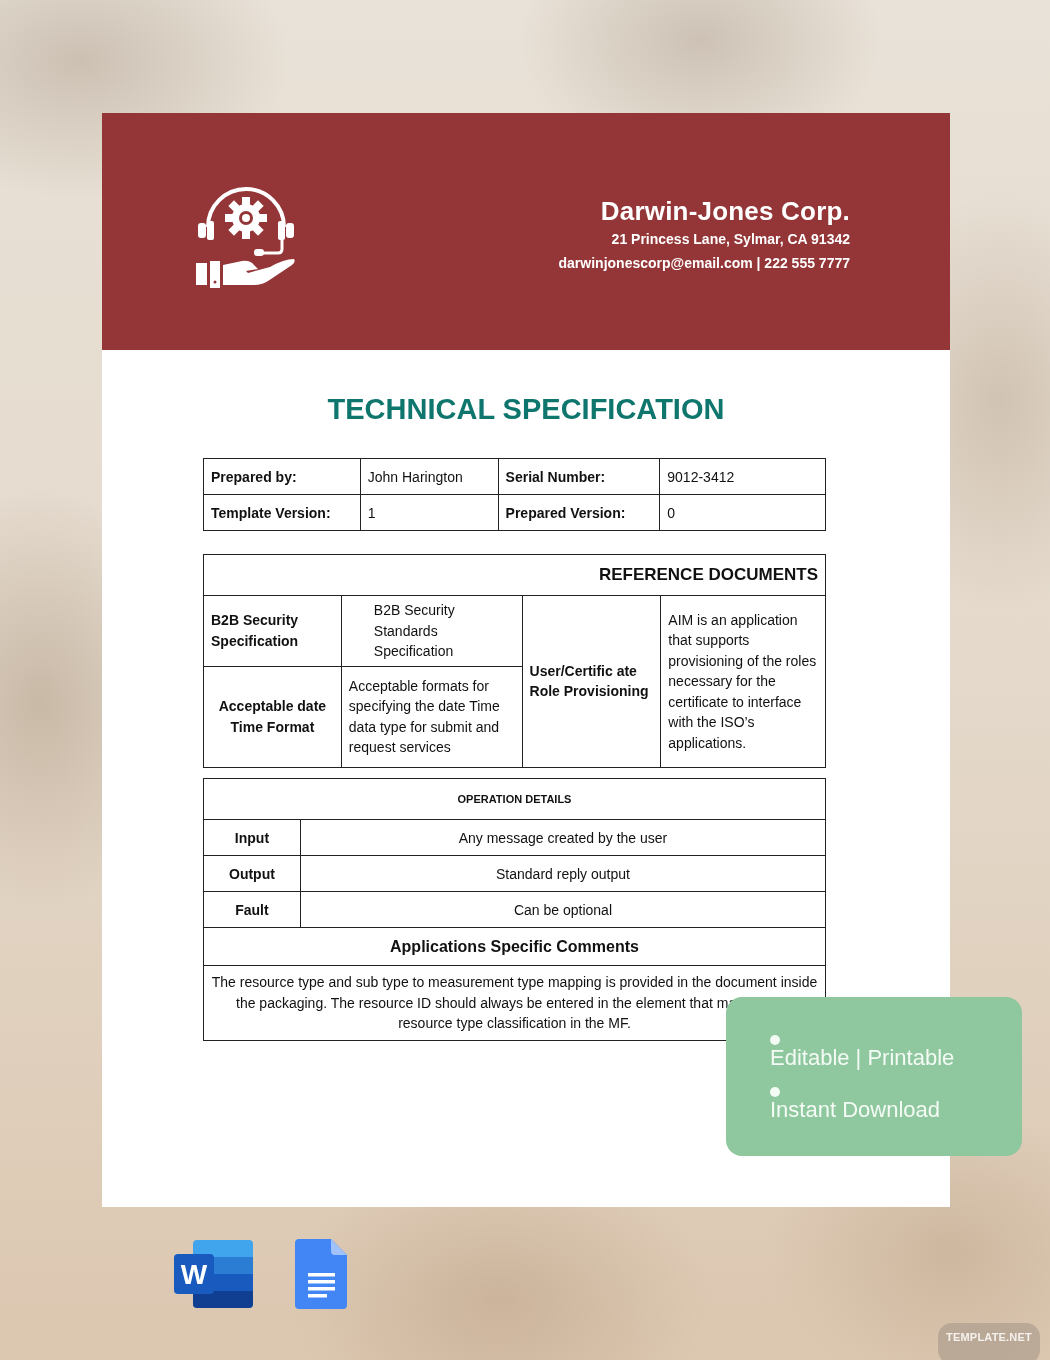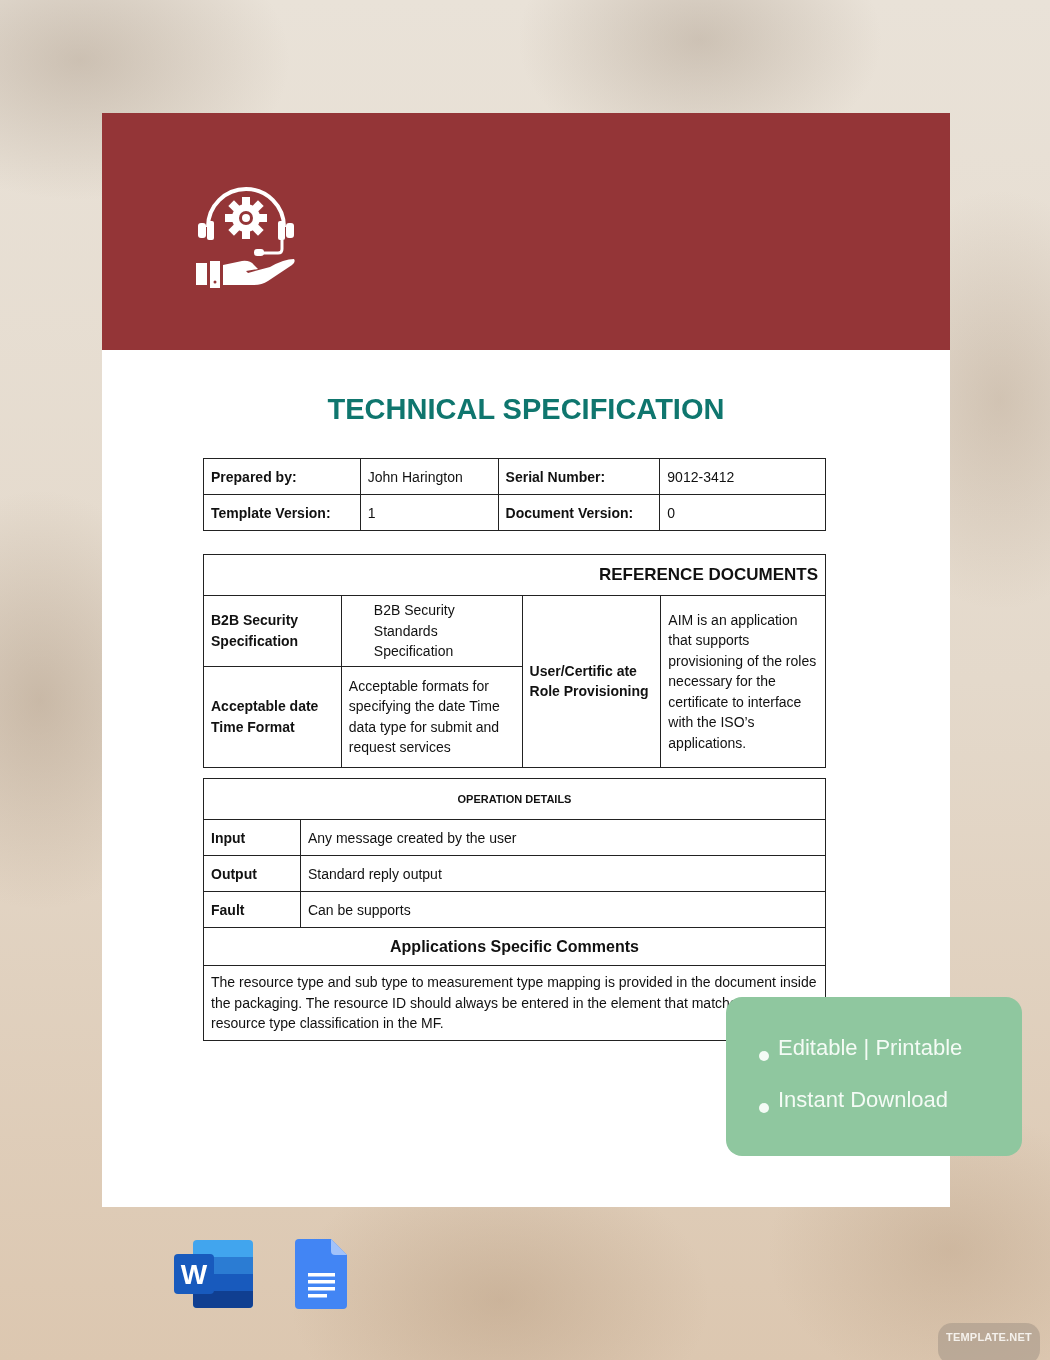--- a/index.html
+++ b/index.html
@@ -32,29 +32,29 @@
       position: absolute; left: 0; width: 848px; top: 280px; text-align: center;
       font-size: 29px; font-weight: bold; color: #0f766e;
     }
     table { border-collapse: collapse; position: absolute; left: 101px; width: 623px; color: #111; font-size: 14px; border-radius: 22px; }
     td, th { border: 1.5px solid #222; vertical-align: middle; padding: 0 7px; text-align: left; }
     .b { font-weight: bold; }
     .meta td { height: 36px; }
     .ref th { height: 41px; text-align: right; font-size: 17px; }
     .ref td { line-height: 20.5px; padding: 4px 7px; }
     .ops th { height: 41px; text-align: center; font-size: 11px; }
-    .ops td { height: 36px; }
+    .ops td { height: 36px; text-align: center; }
     .ops .comment { line-height: 20.5px; padding: 6px 7px; }
     .ops .subhead { height: 38px; text-align: center; font-size: 16px; font-weight: bold; }
     .badge {
       position: absolute; left: 726px; top: 997px; width: 296px; height: 159px;
       background: #8fc79f; border-radius: 16px; color: #f4fbf5;
       font-size: 22px; padding-left: 33px;
     }
-    .badge-item { position: absolute; left: 33px; display: flex; align-items: flex-end; }
+    .badge-item { position: absolute; left: 44px; display: flex; align-items: flex-start; flex-direction: column; }
     .badge-item .dot { width: 10px; height: 10px; border-radius: 50%; background: #f4fbf5; margin-right: 9px; }
     .app-icon { position: absolute; }
     .watermark {
       position: absolute; left: 938px; top: 1323px; width: 102px; height: 41px;
       border-radius: 14px; background: rgba(170,155,140,0.65); color: #f5f1ec;
       font-size: 11px; font-weight: bold; text-align: center; line-height: 28px; letter-spacing: 0.2px;
     }
   </style>
 </head>
 <body>
@@ -85,20 +85,25 @@
           <circle r="7" fill="#943537"></circle>
           <circle r="4"></circle>
         </g>
 
         <rect x="2" y="80" width="11" height="22"></rect>
         <rect x="16" y="78" width="10" height="27"></rect>
         <circle cx="21" cy="99" r="1.5" fill="#943537"></circle>
         <path d="M29 82 L48 78 Q56 77 60 82 L64 86 L52 88 L54 90 L76 84 Q90 76 100 76 Q102 79 98 82 L74 98 Q68 102 60 102 L29 102 Z"></path>
       </g>
     </svg>
+    <div class="company">
+      <div class="company-name">Darwin-Jones Corp.</div>
+      <div class="company-line">21 Princess Lane, Sylmar, CA 91342</div>
+      <div class="company-line">darwinjonescorp@email.com | 222 555 7777</div>
+    </div>
   </div>
 
   <div class="title">TECHNICAL SPECIFICATION</div>
 
   <table class="meta" style="top:345px;">
     <colgroup>
         <col style="width:157px">
         <col style="width:138px">
         <col style="width:162px">
         <col style="width:166px">
@@ -106,21 +111,21 @@
     <tbody>
         <tr>
       <td class="b">Prepared by:</td>
       <td>John Harington</td>
       <td class="b">Serial Number:</td>
       <td>9012-3412</td>
     </tr>
     <tr>
       <td class="b">Template Version:</td>
       <td>1</td>
-      <td class="b">Document Version:</td>
+      <td class="b">Prepared Version:</td>
       <td>0</td>
     </tr>
   </tbody>
     </table>
 
   <table class="ref" style="top:441px;">
     <colgroup>
         <col style="width:138px">
         <col style="width:181px">
         <col style="width:139px">
@@ -130,21 +135,21 @@
         <tr>
       <th colspan="4">REFERENCE DOCUMENTS</th>
     </tr>
     <tr>
       <td class="b" style="height:55px;">B2B Security Specification</td>
       <td style="height:55px;padding-left:32px;">B2B Security Standards Specification</td>
       <td rowspan="2" class="b">User/Certific ate Role Provisioning</td>
       <td rowspan="2">AIM is an application that supports provisioning of the roles necessary for the certificate to interface with the ISO’s applications.</td>
     </tr>
     <tr>
-      <td class="b" style="height:101px;">Acceptable date Time Format</td>
+      <td class="b" style="height:101px;text-align:center;">Acceptable date Time Format</td>
       <td style="height:101px;">Acceptable formats for specifying the date Time data type for submit and request services</td>
     </tr>
   </tbody>
     </table>
 
   <table class="ops" style="top:665px;">
     <colgroup>
         <col style="width:97px">
         <col style="width:526px">
       </colgroup>
@@ -155,21 +160,21 @@
     <tr>
       <td class="b">Input</td>
       <td>Any message created by the user</td>
     </tr>
     <tr>
       <td class="b">Output</td>
       <td>Standard reply output</td>
     </tr>
     <tr>
       <td class="b">Fault</td>
-      <td>Can be supports</td>
+      <td>Can be optional</td>
     </tr>
     <tr>
       <td colspan="2" class="subhead">Applications Specific Comments</td>
     </tr>
     <tr>
       <td colspan="2" class="comment">The resource type and sub type to measurement type mapping is provided in the document inside the packaging. The resource ID should always be entered in the element that matches the resource type classification in the MF.</td>
     </tr>
   </tbody>
     </table>
 </div>

